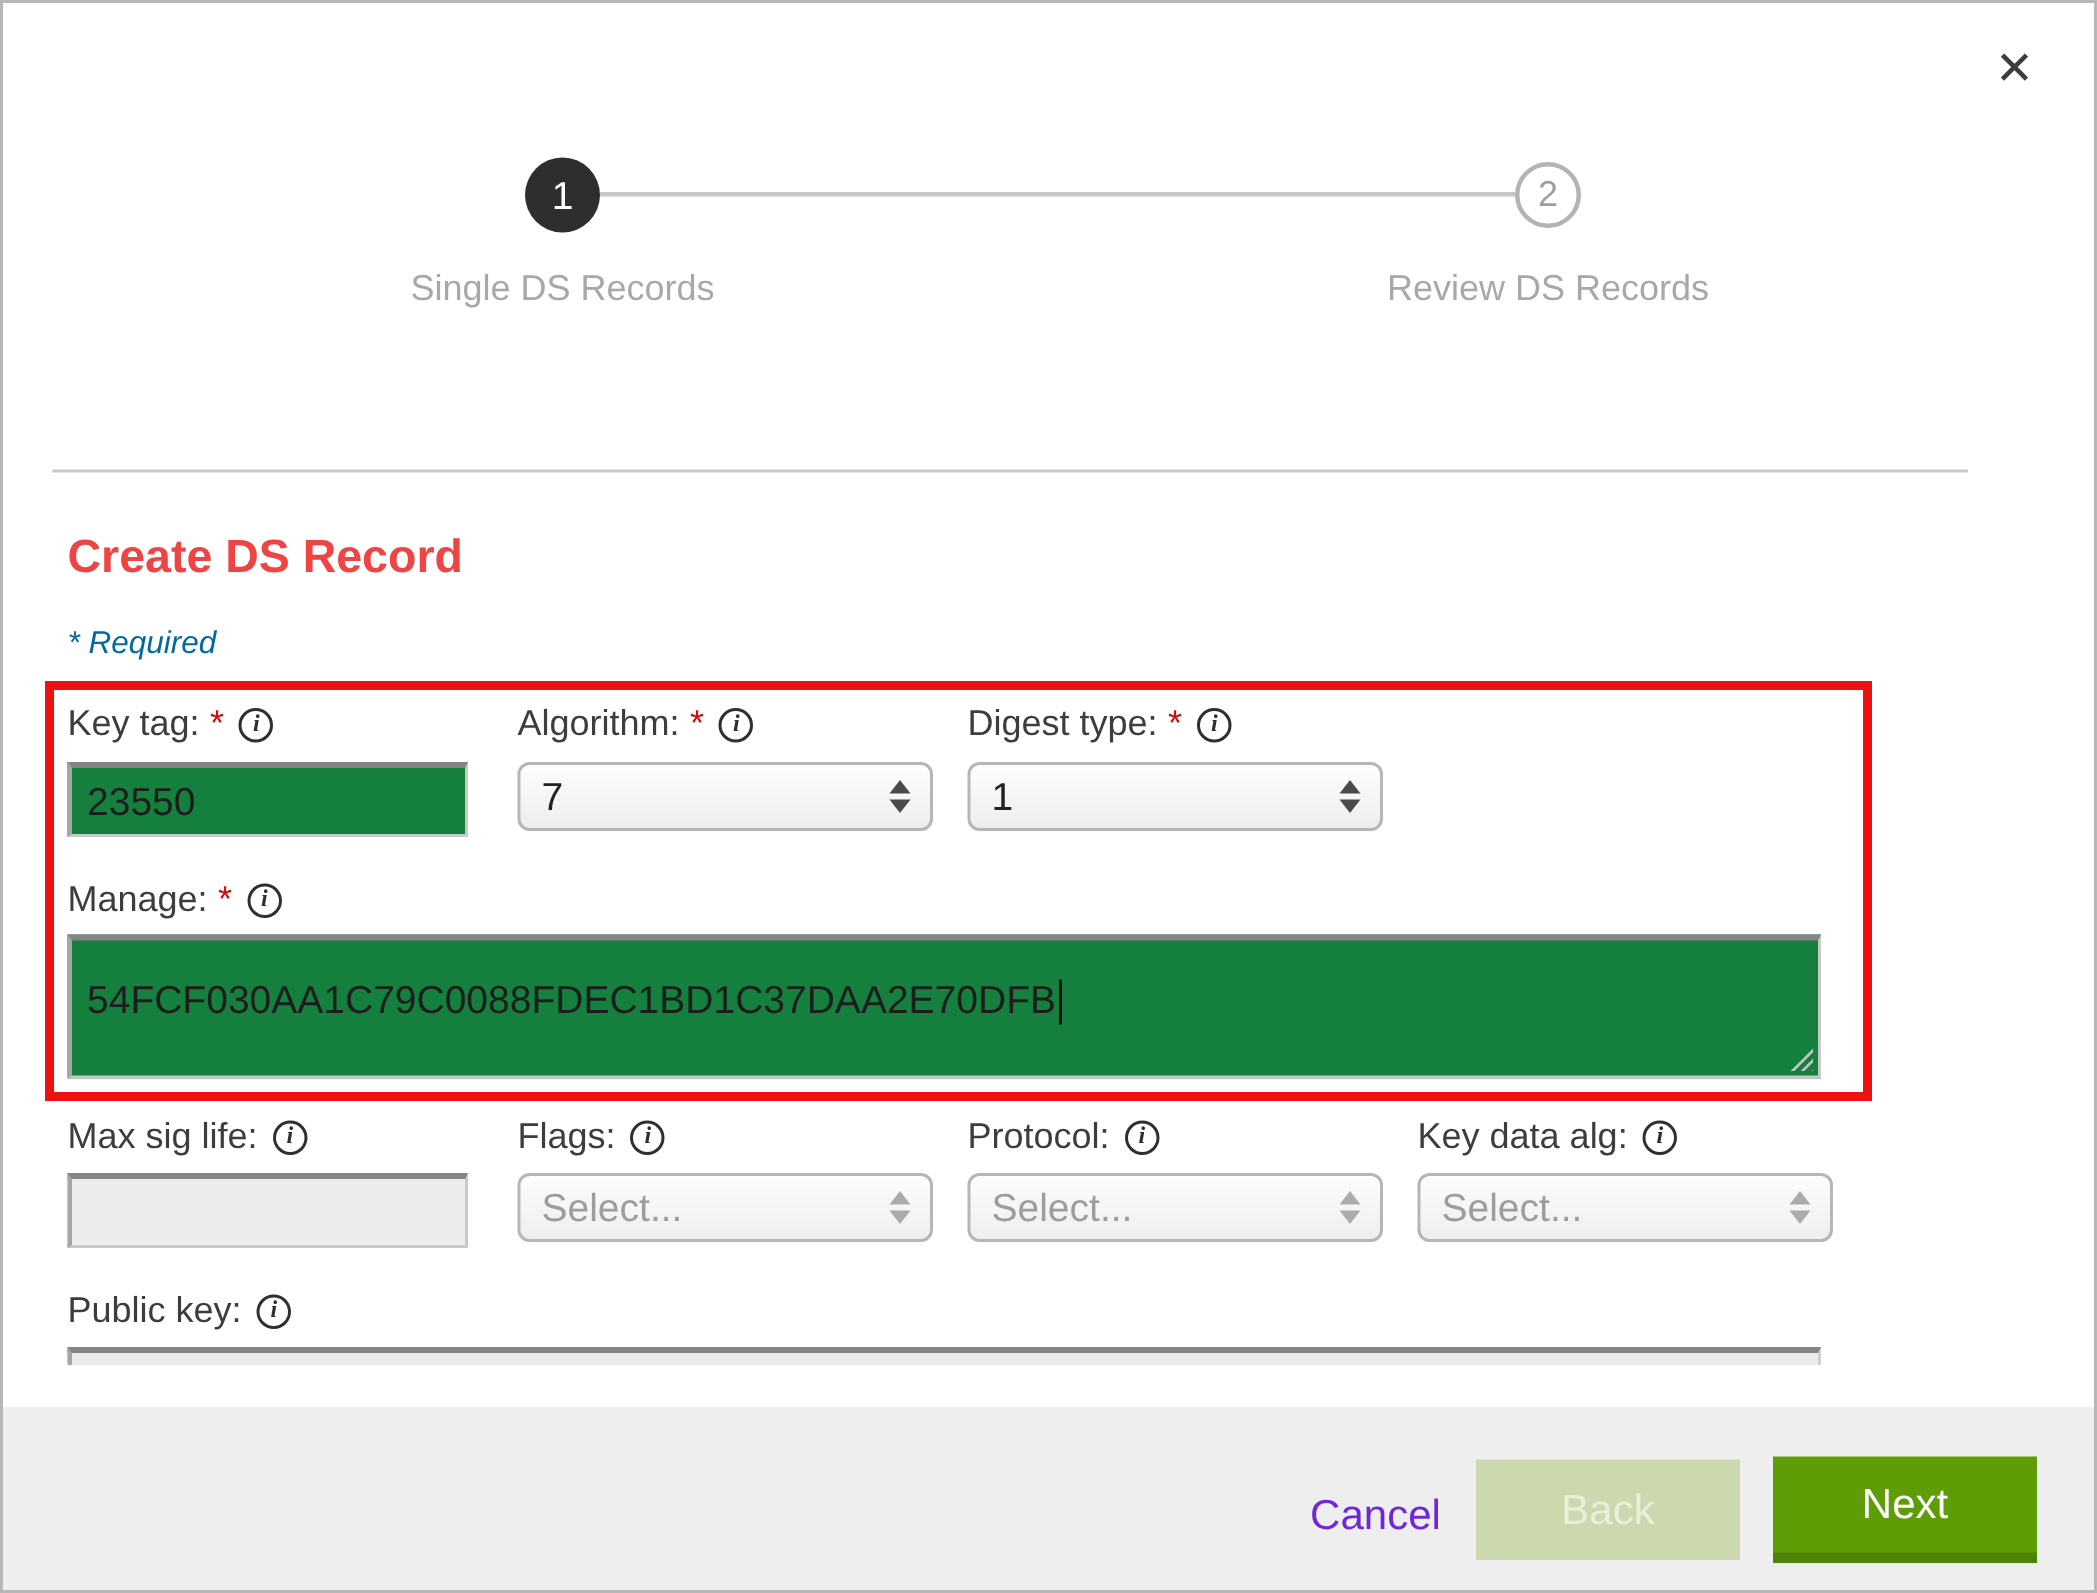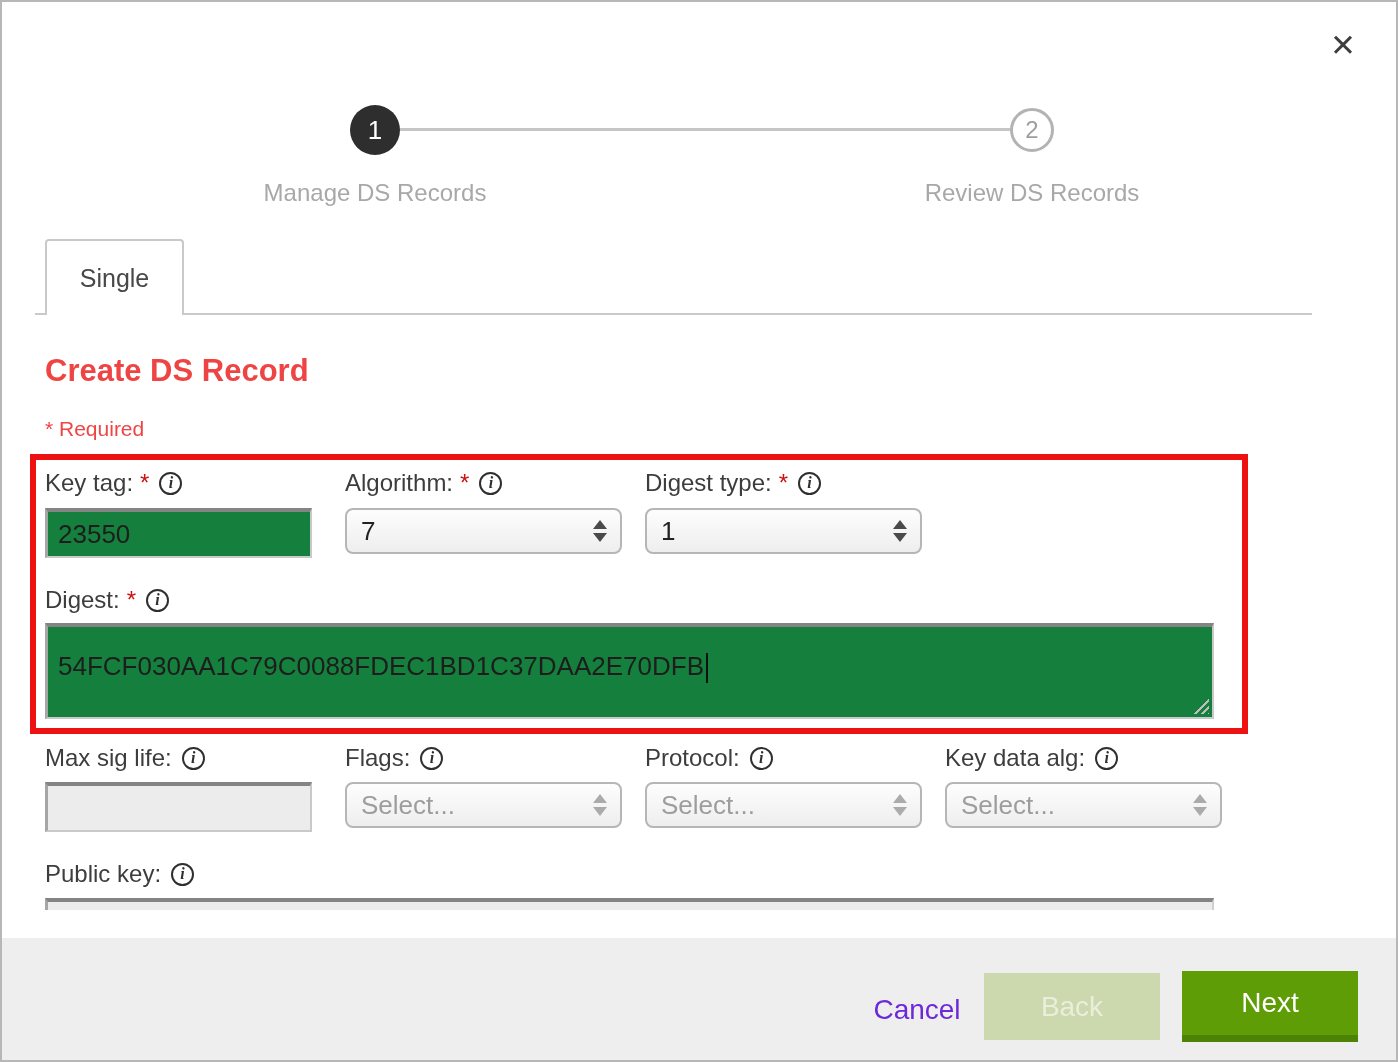--- a/index.html
+++ b/index.html
@@ -27,21 +27,21 @@
   .tab-underline { position:absolute; left:33px; top:311px; width:1277px; height:2px; background:#c9c9c9; }
   .tab { position:absolute; display:flex; align-items:center; justify-content:center; font-size:25px; cursor:pointer; }
   .tab-single {
     left:43px; top:237px; width:139px; height:76px; z-index:2;
     background:#ffffff; border:2px solid #c9c9c9; border-bottom:none;
     border-radius:4px 4px 0 0; color:#484848; box-sizing:border-box;
   }
   .tab-bulk { left:184px; top:239px; width:140px; height:72px; color:#3a3a3a; }
   
   .page-title { position:absolute; left:43px; top:351px; font-size:31px; font-weight:bold; color:#ef4444; }
-  .required-note { position:absolute; left:43px; top:415px; font-size:21px; color:#ef4444; }
+  .required-note { position:absolute; left:43px; top:415px; font-size:21px; color:#0369a1;font-style:italic; }
   
   .annotation-box {
     position:absolute; left:28px; top:452px; width:1218px; height:280px;
     box-sizing:border-box; border:6px solid #ee1111; pointer-events:none; z-index:5;
   }
   
   .field-label { position:absolute; display:flex; align-items:center; font-size:24px; color:#3d3d3d; white-space:nowrap; }
   .req-star { color:#cf0f0f; margin-left:7px; font-size:24px; }
   .info-icon {
     display:inline-flex; align-items:center; justify-content:center;
@@ -105,25 +105,24 @@
 </head>
 <body>
 
 <div class="modal">
 
   <button class="close-btn">✕</button>
 
   <div class="step-line"></div>
   <div class="step-circle step-1">1</div>
   <div class="step-circle step-2">2</div>
-  <div class="step-label step-label-1">Manage DS Records</div>
+  <div class="step-label step-label-1">Single DS Records</div>
   <div class="step-label step-label-2">Review DS Records</div>
 
   <div class="tab-underline"></div>
-  <div class="tab tab-single">Single</div>
 
   <h1 class="page-title" style="margin:0;">Create DS Record</h1>
   <div class="required-note">* Required</div>
 
   <div class="annotation-box"></div>
 
   <div class="field-label" style="left:43px; top:467px;">
     <span>Key tag:</span>
     <span class="req-star">*</span>
     <span class="info-icon">i</span>
@@ -152,21 +151,21 @@
   </div>
   <div class="select" style="left:643px; top:506px; width:277px;">
     <span>1</span>
     <span class="spinner">
         <span class="arr up"></span>
         <span class="arr down"></span>
       </span>
   </div>
 
   <div class="field-label" style="left:43px; top:584px;">
-    <span>Digest:</span>
+    <span>Manage:</span>
     <span class="req-star">*</span>
     <span class="info-icon">i</span>
   </div>
   <div class="tbox textarea" style="left:43px; top:621px; width:1169px; height:96px;">
     <span>54FCF030AA1C79C0088FDEC1BD1C37DAA2E70DFB</span>
       <span class="caret"></span>
     <span class="resize-handle"></span>
   </div>
 
   <div class="field-label" style="left:43px; top:742px;">

